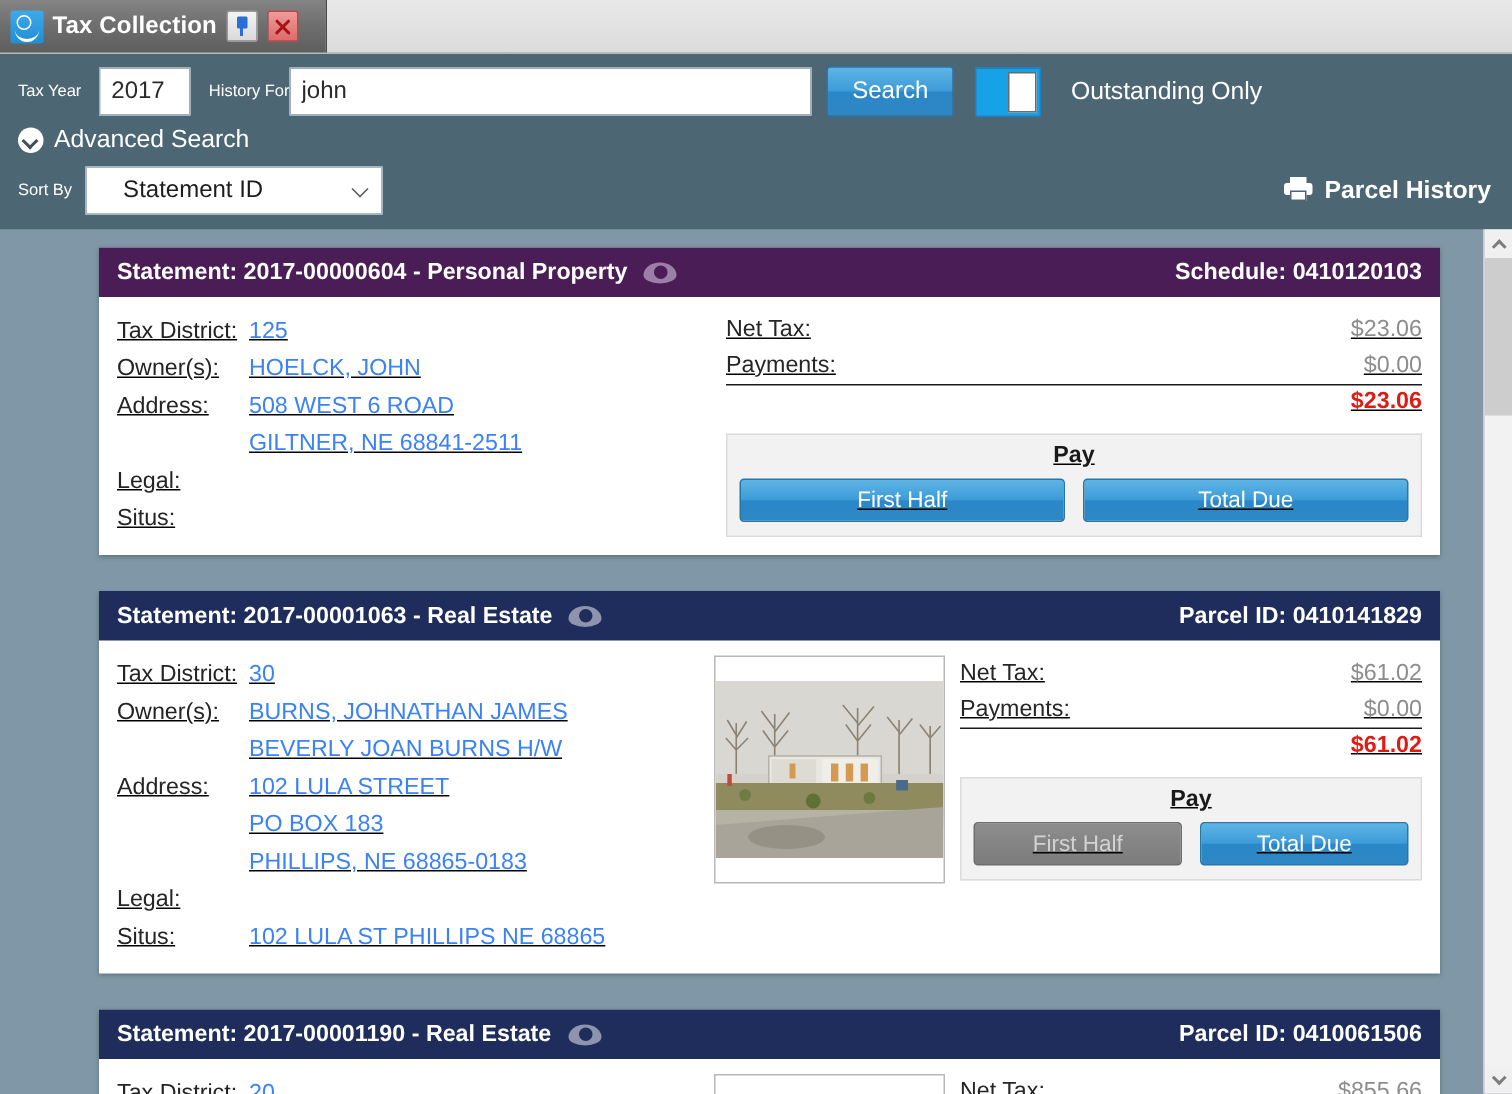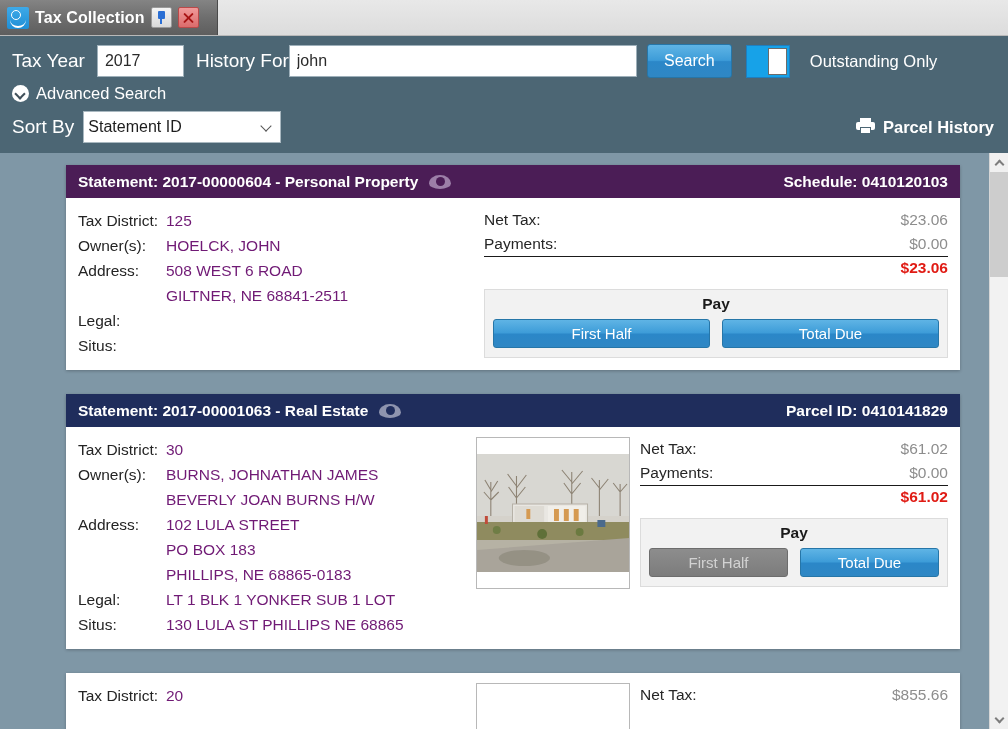--- a/index.html
+++ b/index.html
@@ -81,31 +81,31 @@
 
   
   .toolbar {
     background: #4c6674;
     padding: 0 12px;
     height: 117px;
     position: relative;
   }
   .row1 { display: flex; align-items: center; height: 44px; padding-top: 6px; }
   .tb-label {
-    color: #ffffff; font-size: 19px; white-space: nowrap; text-align: center;
+    color: #ffffff; font-size: 11px; white-space: nowrap; text-align: center;
   }
   .txt-input {
     height: 32px;
     border: 1px solid #9eb0ba;
     background: #ffffff;
     font-family: "Liberation Sans", sans-serif;
     font-size: 16px; color: #2a2a2a;
     padding: 0 7px;
   }
-  #tax-year-input { width: 87px; margin: 0 12px; }
+  #tax-year-input { width: 61px; margin: 0 12px; }
   #search-input  { width: 348px; }
   .search-btn {
     margin-left: 10px;
     width: 85px; height: 34px;
     border: 1px solid #2676a8;
     border-radius: 3px;
     background: linear-gradient(to bottom, #5fb4e5 0%, #3d9cd8 48%, #2b87c8 52%, #2f87c4 100%);
     color: #ffffff; font-size: 16px;
     font-family: "Liberation Sans", sans-serif;
     cursor: pointer;
@@ -144,21 +144,21 @@
   .adv-label { color: #ffffff; font-size: 16.5px; }
 
   .row3 {
     display: flex; align-items: center;
     height: 40px; justify-content: space-between;
   }
   .sortby-wrap { display: flex; align-items: center; gap: 9px; }
   .select-box {
     width: 198px; height: 32px;
     background: #ffffff; border: 1px solid #a9b8c0;
-    display: flex; align-items: center; padding: 0 4px;
+    display: flex; align-items: center; padding: 0 24px;
     font-size: 16px; color: #1d1d1d; cursor: pointer;
     position: relative;
   }
   .select-box .caret {
     position: absolute; right: 10px; top: 10px;
     width: 8px; height: 8px;
     border-right: 1.7px solid #555; border-bottom: 1.7px solid #555;
     transform: rotate(45deg);
   }
   .parcel-history {
@@ -215,25 +215,25 @@
   }
   .hdr-purple .eye-outer { background: #9c7fa8; }
   .hdr-navy   .eye-outer { background: #8e94ae; }
   .eye-pupil {
     position: absolute; left: 7px; top: 2px;
     width: 9px; height: 9px; border-radius: 50%;
   }
   .hdr-purple .eye-pupil { background: #4b1d56; }
   .hdr-navy   .eye-pupil { background: #1f2d5c; }
 
-  .card-body { display: flex; padding: 10px 12px 12px 12px; }
+  .card-body { display: flex; padding: 10px 12px 12px 12px; text-decoration: underline; }
   .details { width: 398px; flex: none; }
   .drow { display: flex; line-height: 25px; font-size: 15.5px; }
   .dlabel { width: 88px; flex: none; color: #242424; }
-  .dvalue { color: #701a75; text-align: center; }
+  .dvalue { color: #3b82f6; text-align: center; }
 
   .thumb-col { width: 156px; flex: none; padding-top: 0px; }
   .thumb {
     width: 154px; height: 152px;
     border: 1px solid #b8b8b8; background: #ffffff;
     display: flex; align-items: center; overflow: hidden;
   }
   .photo { width: 100%; height: 118px; display: block; }
 
   .money-col { flex: 1; padding-left: 8px; }
@@ -444,25 +444,24 @@
             <div class="drow">
          <span class="dlabel"></span>
          <span class="dvalue">PO BOX 183</span>
        </div>
             <div class="drow">
          <span class="dlabel"></span>
          <span class="dvalue">PHILLIPS, NE  68865-0183</span>
        </div>
             <div class="drow">
          <span class="dlabel">Legal:</span>
-         <span class="dvalue">LT 1 BLK 1 YONKER SUB 1 LOT</span>
        </div>
             <div class="drow">
          <span class="dlabel">Situs:</span>
-         <span class="dvalue">130  LULA ST PHILLIPS NE 68865</span>
+         <span class="dvalue">102  LULA ST PHILLIPS NE 68865</span>
        </div>
           </div>
           <div class="thumb-col">
          <div class="thumb">
            <svg class="photo" viewBox="0 0 154 118" preserveAspectRatio="none" xmlns="http://www.w3.org/2000/svg">
 <rect width="154" height="118" fill="#d5d2cb"></rect>
 <rect width="154" height="62" fill="#d8d7d2"></rect>
 <g stroke="#8d8374" stroke-width="1.1" fill="none">
 <path d="M14 62 L14 28 M14 36 L8 26 M14 38 L21 27 M14 46 L7 38 M14 46 L22 38"></path>
 <path d="M40 62 L40 22 M40 32 L31 20 M40 34 L50 21 M40 44 L32 33 M40 44 L49 33"></path>
@@ -505,20 +504,30 @@
          <div class="pay-title">Pay</div>
          <div class="pay-buttons">
            <button class="pay-btn disabled">First Half</button>
            <button class="pay-btn">Total Due</button>
          </div>
        </div>
      </div>
         </div>
       </div>
       <div class="card">
+        <div class="card-header hdr-navy">
+          <div class="hdr-left">
+       <span>Statement: 2017-00001190 - Real Estate</span>
+       <span class="eye">
+         <span class="eye-outer"></span>
+              <span class="eye-pupil"></span>
+       </span>
+     </div>
+     <span>Parcel ID: 0410061506</span>
+        </div>
         <div class="card-body">
           <div class="details">
             <div class="drow">
          <span class="dlabel">Tax District:</span>
          <span class="dvalue">20</span>
        </div>
           </div>
           <div class="thumb-col">
          <div class="thumb">
            

